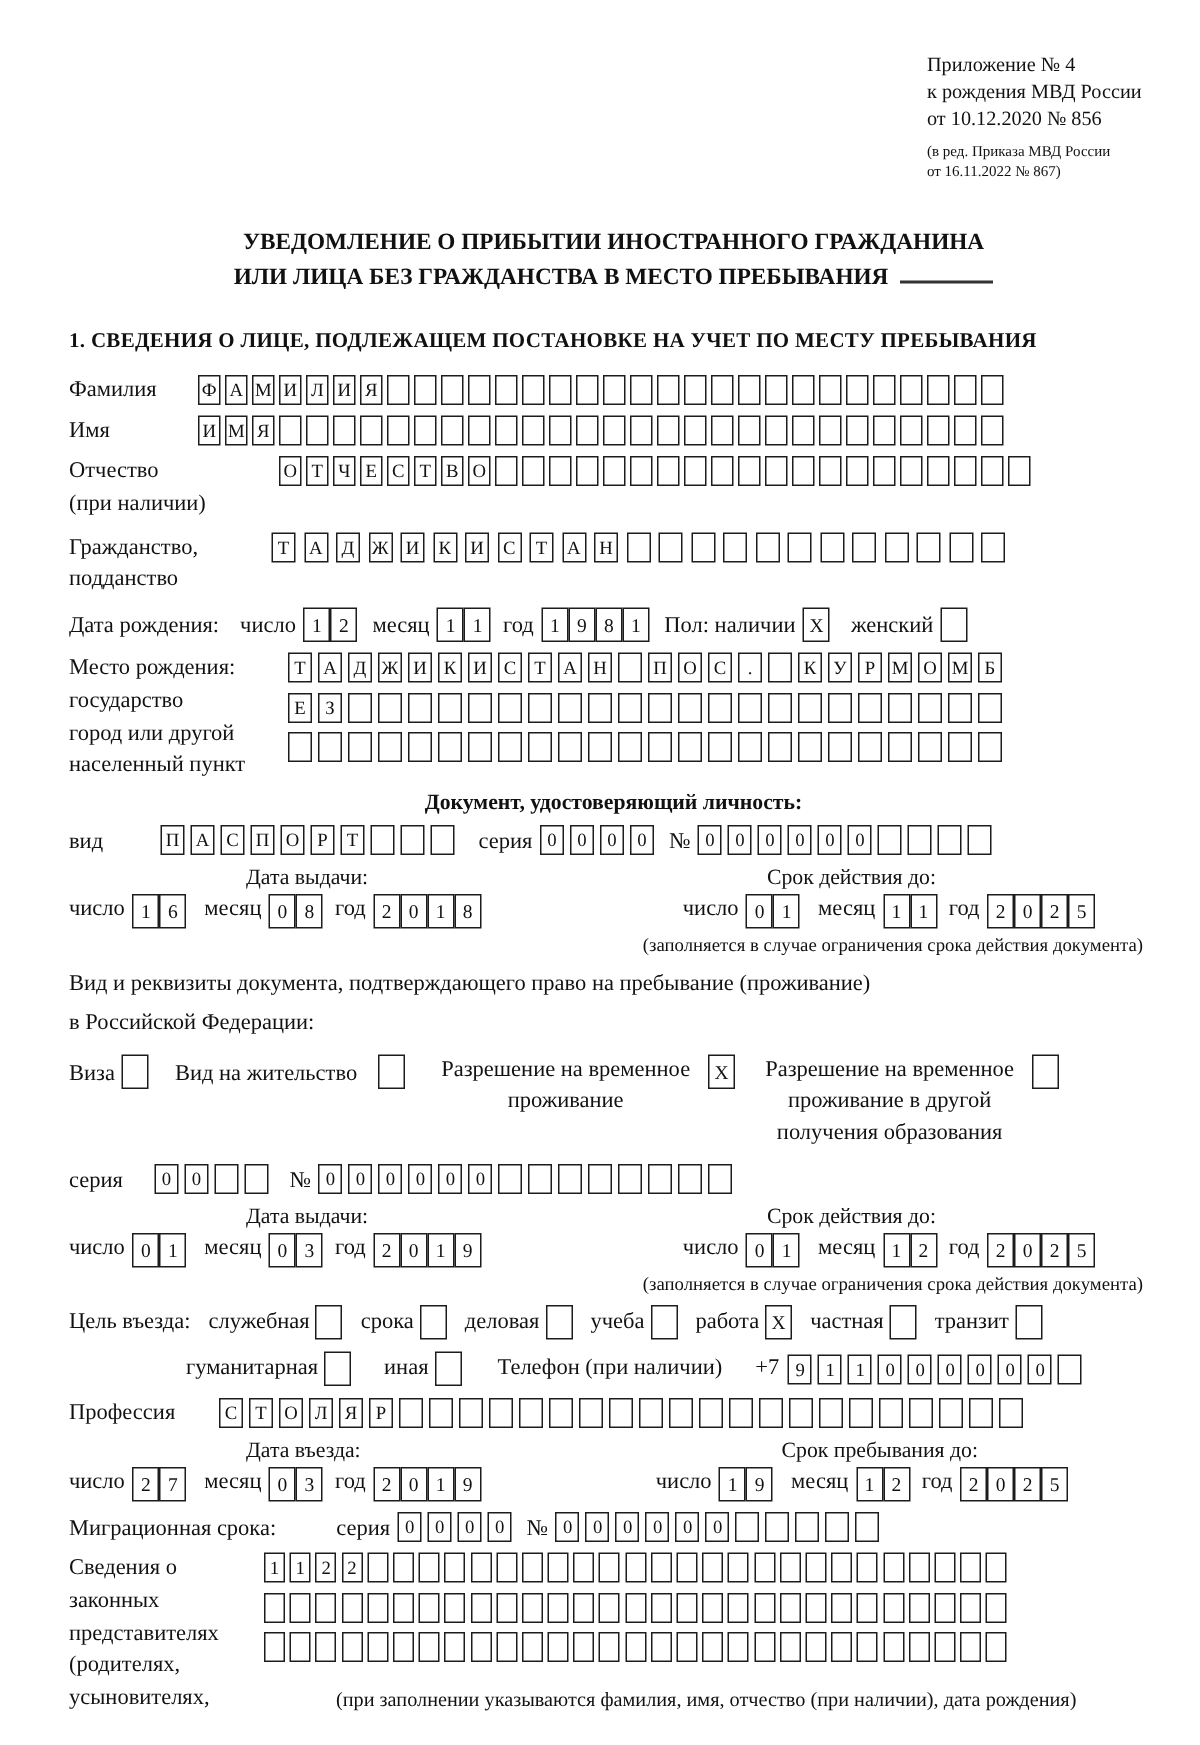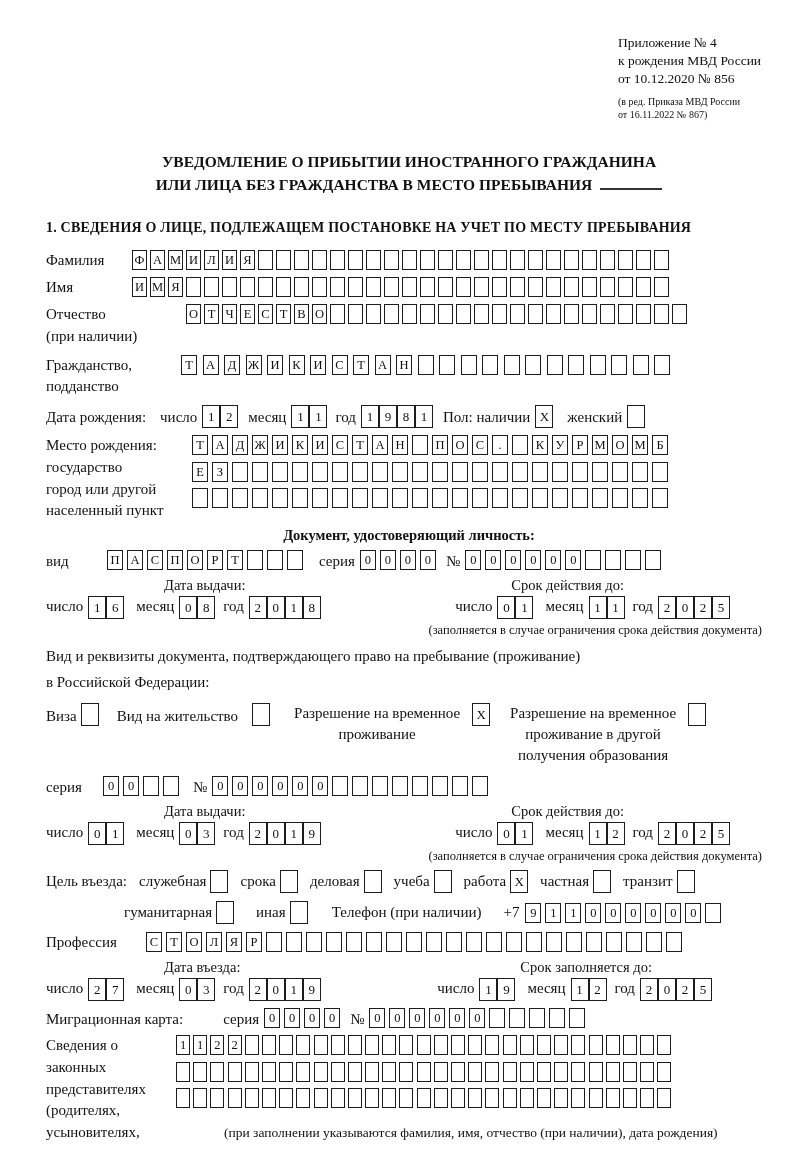--- a/index.html
+++ b/index.html
@@ -621,21 +621,21 @@
         <span class="cell"></span>
         <span class="cell"></span>
         <span class="cell"></span>
         <span class="cell"></span>
         <span class="cell"></span>
       </span>
   </div>
 
   <div class="subhead-row" style="margin-top:6px;">
     <span class="subhead-left">Дата въезда:</span>
-    <span class="subhead-right" style="margin-right:120px;">Срок заполняется до:</span>
+    <span class="subhead-right" style="margin-right:120px;">Срок пребывания до:</span>
   </div>
   <div class="row" style="align-items:center;">
     <span class="grp">
       <span class="dlbl">число</span>
       <span class="cells cbx" style="margin-right:12px;">
           <span class="cell">2</span>
           <span class="cell">7</span>
         </span>
       <span class="dlbl">месяц</span>
       <span class="cells cbx" style="margin-right:8px;">
@@ -665,21 +665,21 @@
       <span class="cells cbx">
           <span class="cell">2</span>
           <span class="cell">0</span>
           <span class="cell">2</span>
           <span class="cell">5</span>
         </span>
     </span>
   </div>
 
   <div class="row mid" style="align-items:center; margin-top:3px;">
-    <span class="dlbl" style="margin-right:40px;">Миграционная карта:</span>
+    <span class="dlbl" style="margin-right:40px;">Миграционная срока:</span>
     <span class="dlbl">серия</span>
     <span class="cells" style="margin-right:6px;">
         <span class="cell">0</span>
         <span class="cell">0</span>
         <span class="cell">0</span>
         <span class="cell">0</span>
       </span>
     <span class="dlbl">№</span>
     <span class="cells">
         <span class="cell">0</span>

